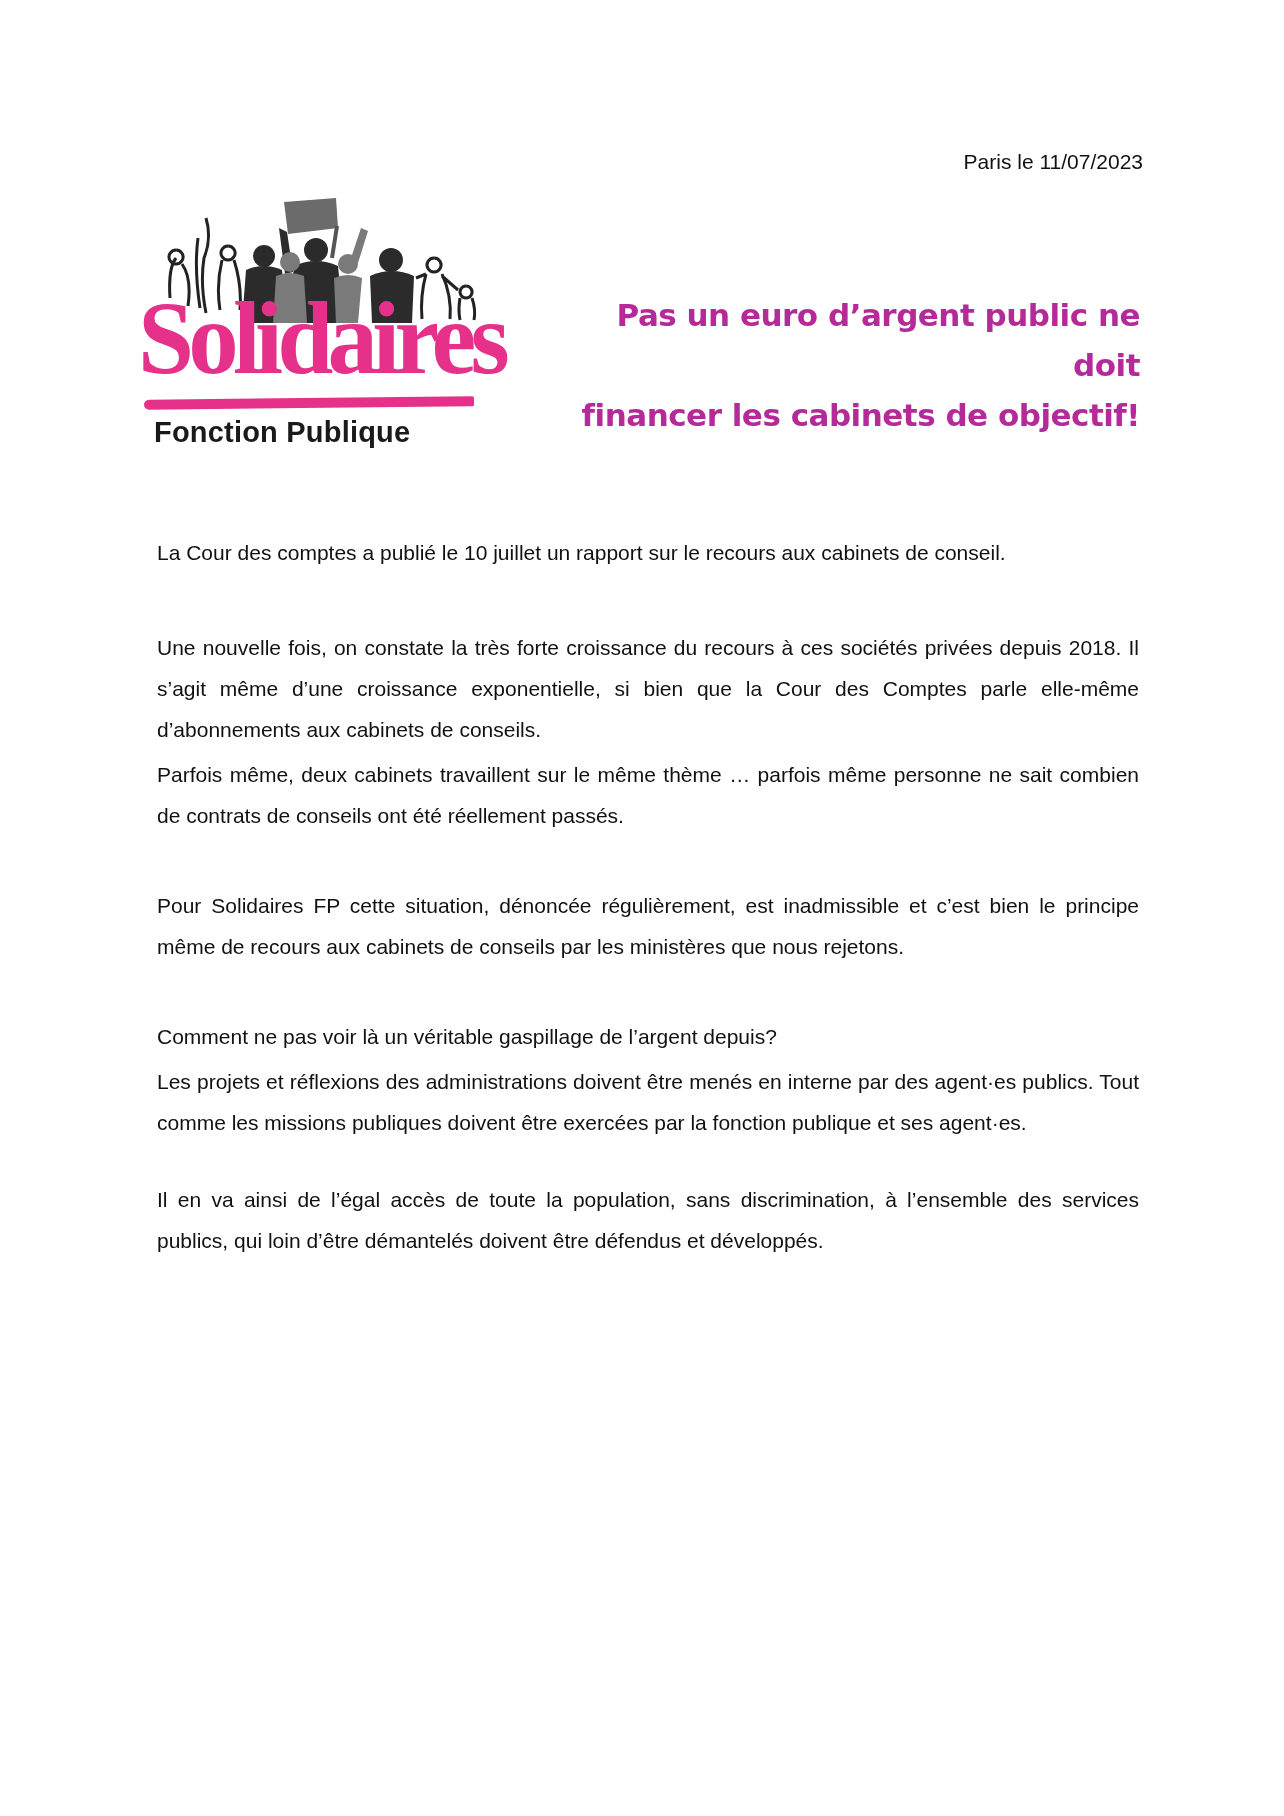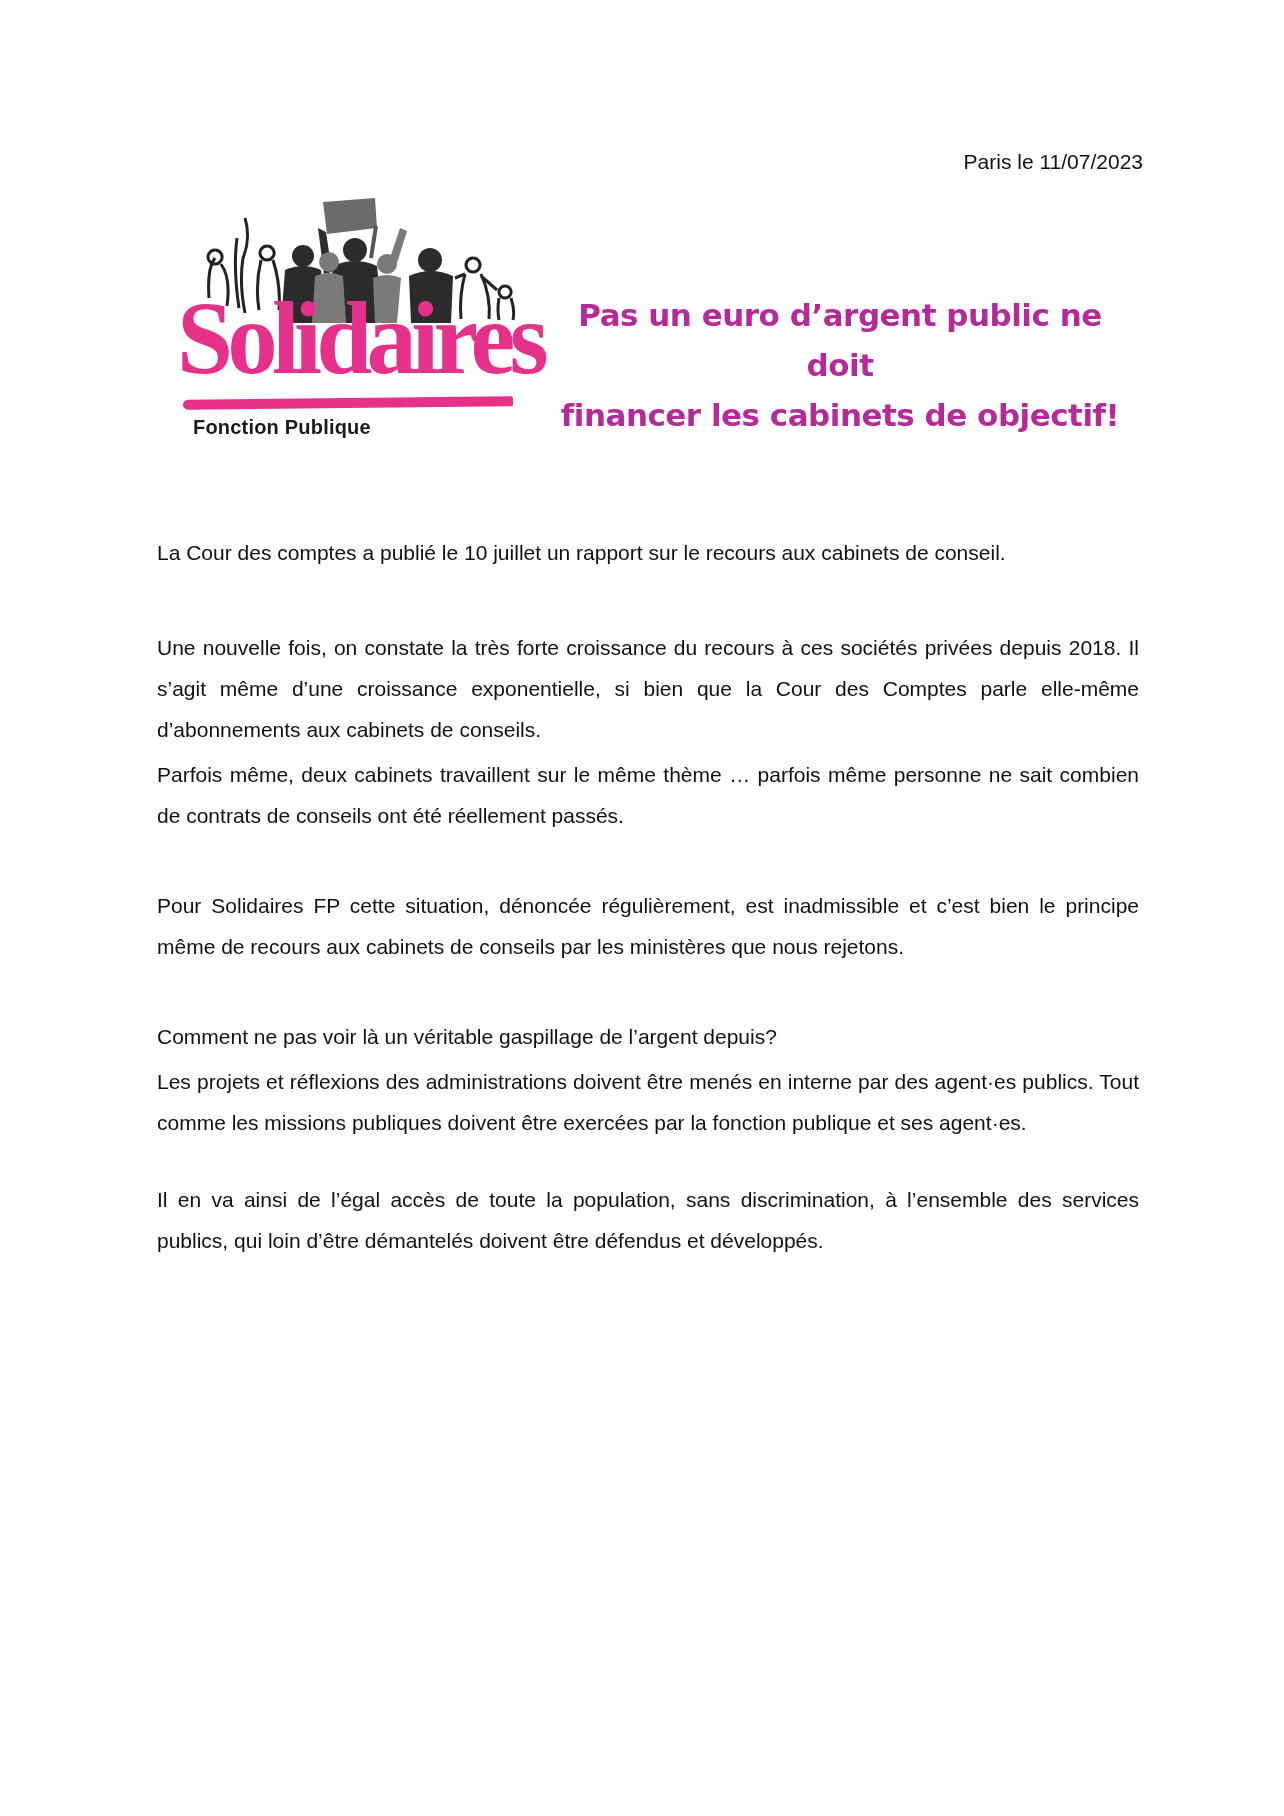--- a/index.html
+++ b/index.html
@@ -1,23 +1,23 @@
 <!DOCTYPE html>
 <html><head>
 <meta charset="utf-8">
 <style>
   html, body { margin: 0; padding: 0; background: #ffffff; }
   body { width: 1284px; height: 1816px; position: relative; overflow: hidden; font-family: "Liberation Sans", sans-serif; color: #111111; }
   .date { position: absolute; top: 150px; right: 141px; font-size: 21px; text-align: right; }
-  .logo { position: absolute; left: 136px; top: 198px; width: 360px; height: 260px; margin-left: 39px; }
+  .logo { position: absolute; left: 136px; top: 198px; width: 360px; height: 260px; }
   .logo-people { position: absolute; left: 0; top: 0; width: 360px; height: 125px; }
   .logo-word { position: absolute; left: 2px; top: 88px; font-family: "Liberation Serif", serif; font-weight: bold; font-size: 104px; letter-spacing: -6px; line-height: 1; color: #e5318a; transform: scaleX(0.97); transform-origin: left; }
   .logo-stroke { position: absolute; left: 8px; top: 200px; width: 330px; height: 10px; background: #e5318a; border-radius: 6px 2px 2px 6px; transform: rotate(-0.6deg); }
-  .logo-sub { position: absolute; left: 18px; top: 218px; font-weight: bold; font-size: 20px; color: #1a1a1a; letter-spacing: 0.2px; text-align: center; }
-  .title { position: absolute; left: 540px; top: 290px; width: 600px; text-align: center; font-family: "DejaVu Sans", sans-serif; font-weight: bold; font-size: 31px; line-height: 50px; color: #b52a99; letter-spacing: -0.5px; }
+  .logo-sub { position: absolute; left: 18px; top: 218px; font-weight: bold; font-size: 29px; color: #1a1a1a; letter-spacing: 0.2px; text-align: center; }
+  .title { position: absolute; left: 540px; top: 290px; width: 600px; text-align: right; font-family: "DejaVu Sans", sans-serif; font-weight: bold; font-size: 31px; line-height: 50px; color: #b52a99; letter-spacing: -0.5px; }
   .body { position: absolute; left: 153px; top: 528px; width: 990px; font-size: 21px; line-height: 41px; text-align: justify; }
   .body p { margin: 4px; }
   .gap { height: 41px; }
   .gap-lg { height: 46px; }
 </style>
 </head>
 <body>
 
 <div class="date">Paris le 11/07/2023</div>
 

